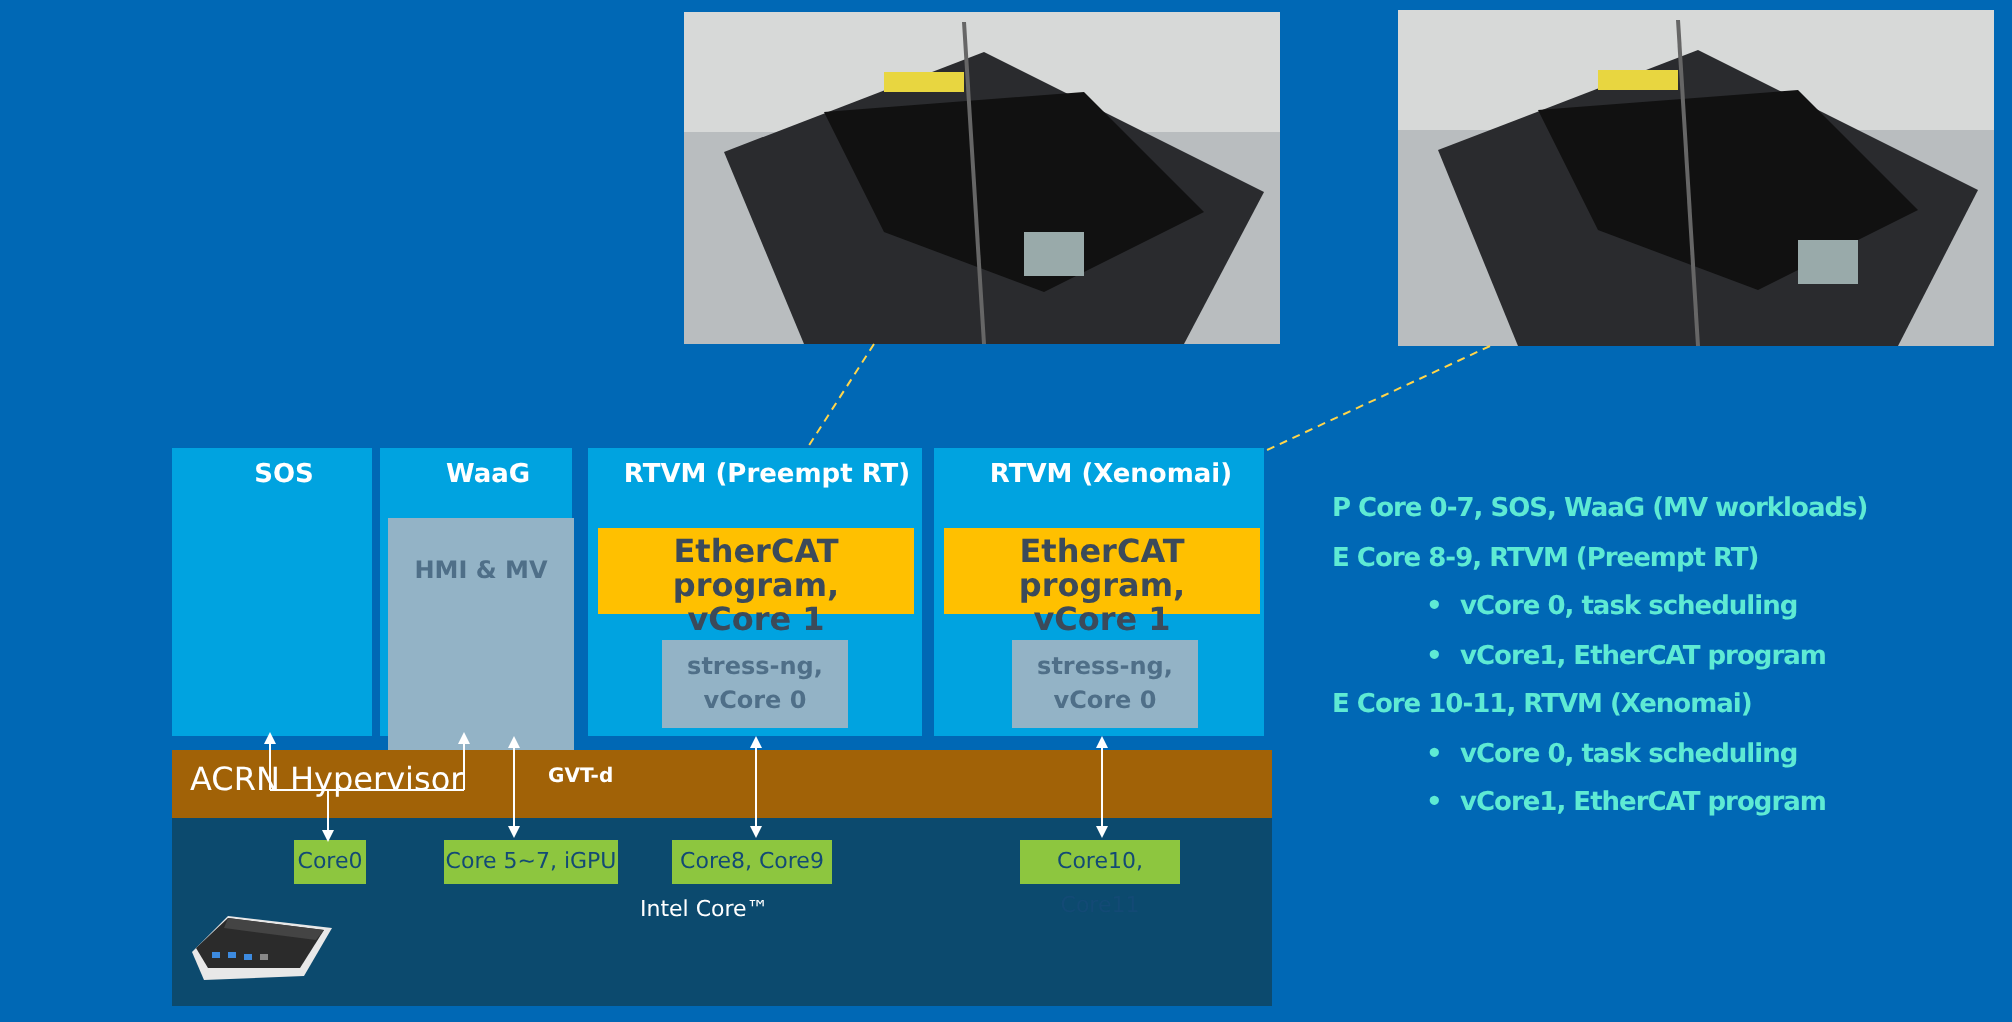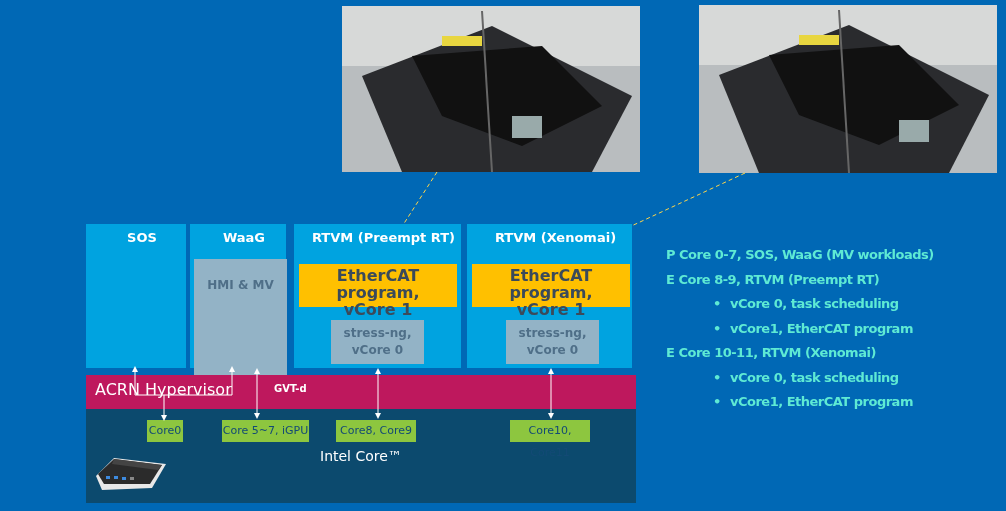--- a/index.html
+++ b/index.html
@@ -3,21 +3,21 @@
 <meta charset="utf-8">
 <style>
   html, body { margin:0; padding:0; }
   body { width:1006px; height:511px; background:#0068b5; position:relative; overflow:hidden; font-family:"DejaVu Sans", sans-serif; }
   .abs { position:absolute; }
   .photo { position:absolute; overflow:hidden; background:#8a8f94; }
   .vm { position:absolute; top:224px; height:144px; background:#00a3e0; }
   .vm-title { position:absolute; left:0; right:0; top:6px; text-align:center; color:#fff; font-weight:bold; font-size:13px;padding-left:12px; }
   .gray { position:absolute; background:#93b3c6; color:#4f6f88; font-weight:bold; font-size:12px; text-align:center; line-height:17px; }
   .yellow { position:absolute; background:#ffc000; color:#3b4a5a; font-weight:bold; font-size:16px; text-align:center; line-height:17px; }
-  .hv { position:absolute; left:86px; top:375px; width:550px; height:41px; background:#be185d; }
+  .hv { position:absolute; left:86px; top:375px; width:550px; height:41px; background:#a16207; }
   .hw { position:absolute; left:86px; top:409px; width:550px; height:94px; background:#0c4a6e; }
   .core { position:absolute; background:#8dc63f; color:#134a75; font-size:11px; text-align:center; line-height:22px; height:22px; }
   .rtext { position:absolute; color:#5eead4; font-weight:bold; font-size:13px; letter-spacing:-0.5px; white-space:nowrap; }
 </style>
 </head>
 <body>
 
 <div class="photo" style="left:342px;top:6px;width:298px;height:166px;">
   <svg width="298" height="166">
     <rect width="298" height="166" fill="#b9bdbf"></rect>
@@ -81,21 +81,21 @@
 <div class="hv">
   <div class="abs" style="left:9px;top:5px;color:#fff;font-size:16px;">ACRN Hypervisor</div>
   <div class="abs" style="left:188px;top:8px;color:#fff;font-size:10px;font-weight:bold;">GVT-d</div>
 </div>
 
 <div class="hw">
   <div class="core" style="left:61px;top:11px;width:36px;">Core0</div>
   <div class="core" style="left:136px;top:11px;width:87px;">Core 5~7, iGPU</div>
   <div class="core" style="left:250px;top:11px;width:80px;">Core8, Core9</div>
   <div class="core" style="left:424px;top:11px;width:80px;">Core10, Core11</div>
-  <div class="abs" style="left:234px;top:39px;color:#fff;font-size:14px;">Intel Core™</div>
+  <div class="abs" style="left:234px;top:39px;color:#fff;font-size:11px;">Intel Core™</div>
   <svg class="abs" style="left:6px;top:37px;" width="74" height="50">
     <polygon points="4,30 22,12 74,18 60,42 10,44" fill="#e8e8e8"></polygon>
     <polygon points="6,28 22,13 70,19 58,38 12,38" fill="#2b2b2b"></polygon>
     <polygon points="22,13 70,19 66,24 20,18" fill="#444"></polygon>
     <rect x="14" y="30" width="4" height="3" fill="#3d8be0"></rect>
     <rect x="22" y="30" width="4" height="3" fill="#3d8be0"></rect>
     <rect x="30" y="31" width="4" height="3" fill="#3d8be0"></rect>
     <rect x="38" y="31" width="4" height="3" fill="#888"></rect>
   </svg>
 </div>

